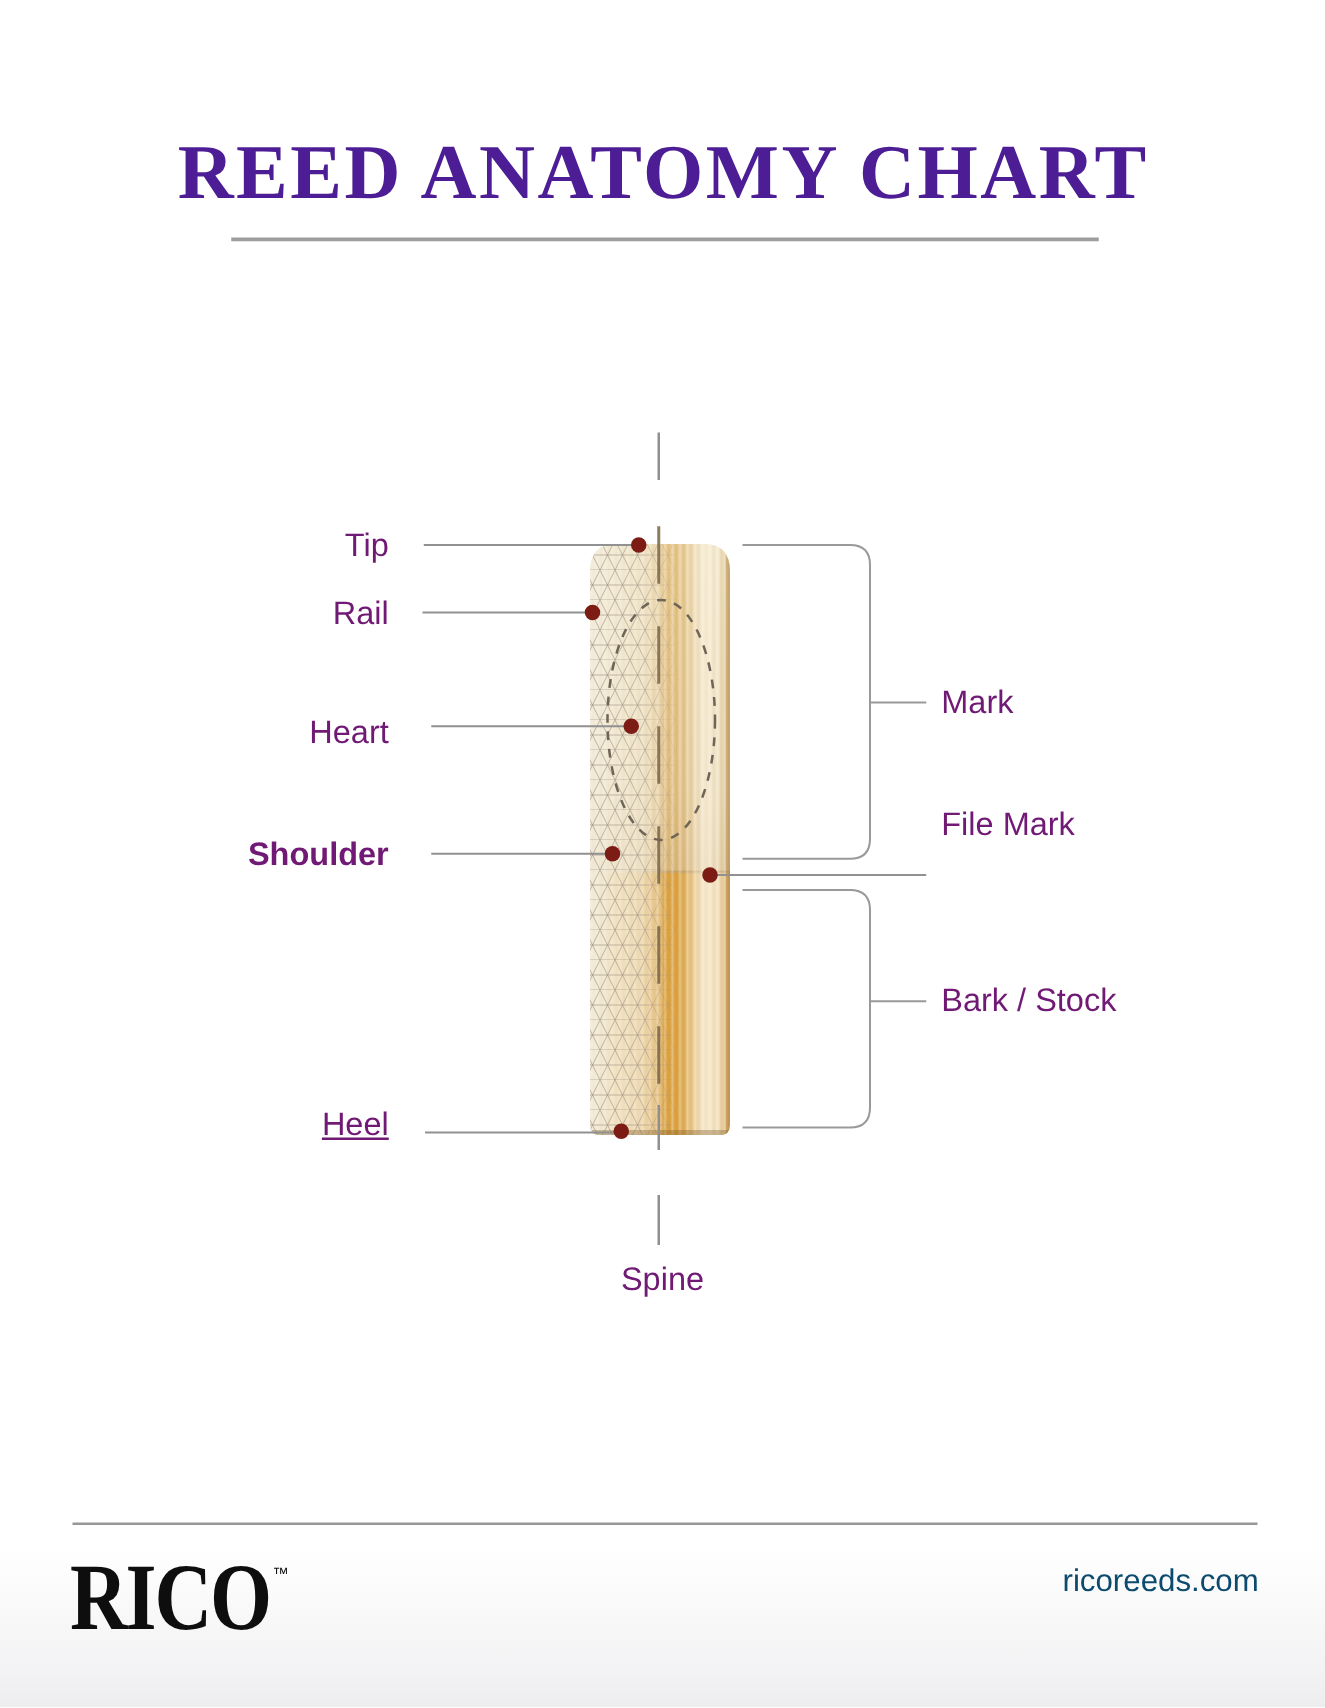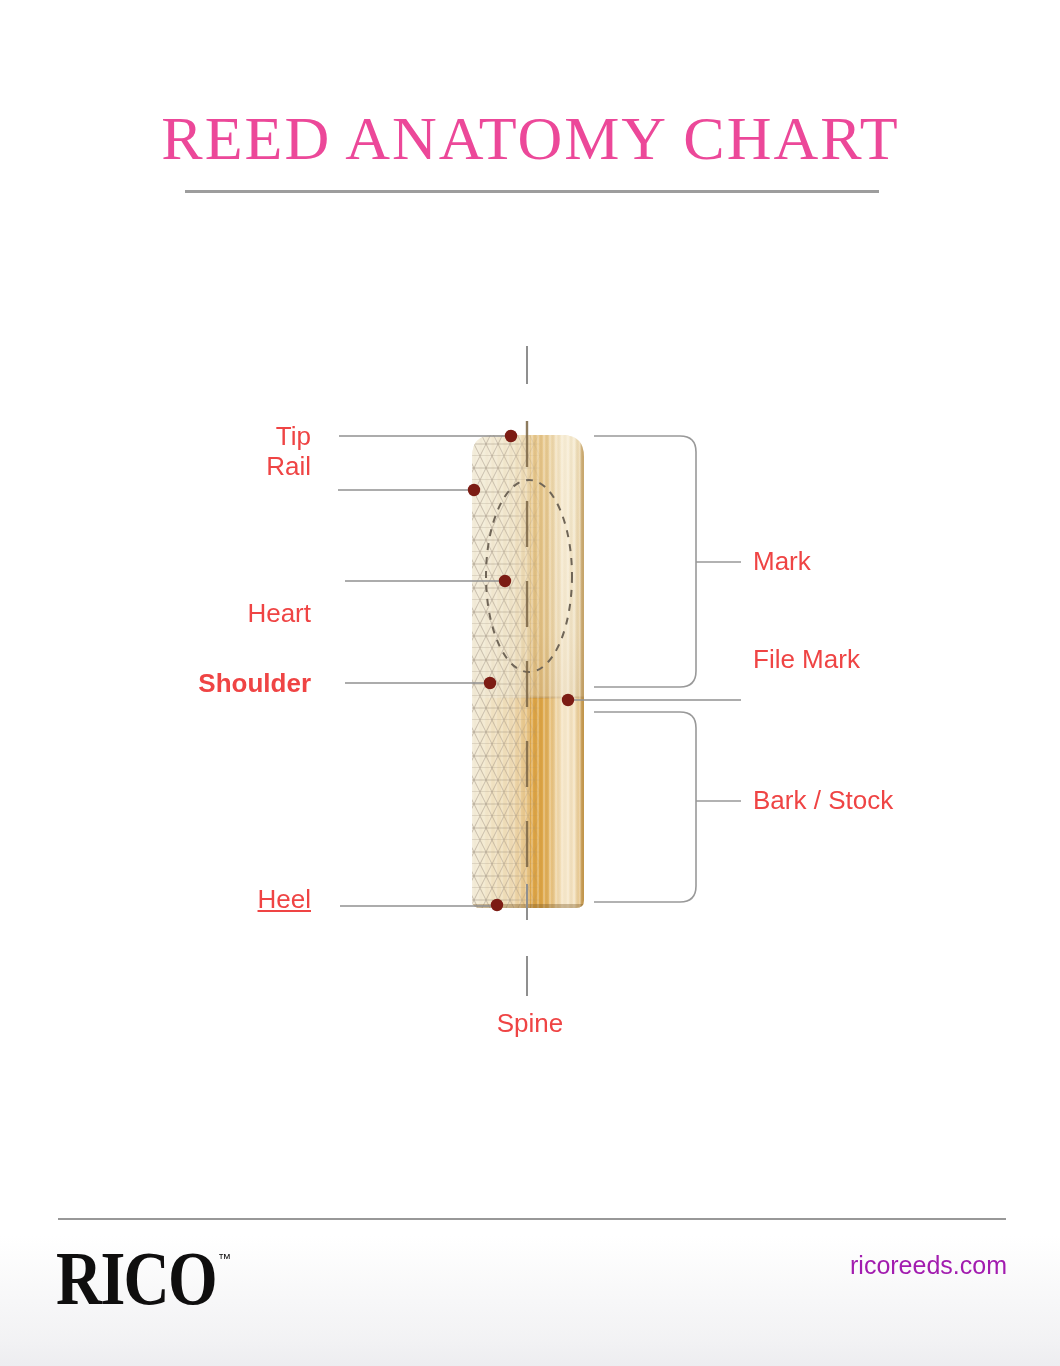--- a/index.html
+++ b/index.html
@@ -9,43 +9,43 @@
     height:1366px;
     background:#ffffff;
     overflow:hidden;
     font-family:"Liberation Sans", sans-serif;
   }
   .title{
     position:absolute;
     left:1px; right:0; top:104px;
     text-align:center;
     font-family:"Liberation Serif","DejaVu Serif",serif;
-    font-weight:400;
+    font-weight:700;
     font-size:62px;
     letter-spacing:2px;
-    color:#ec4899;
+    color:#4c1d95;
     margin:0;
     line-height:1.1;
   }
   .title-rule{
     position:absolute;
     left:185px; top:190px;
     width:694px; height:3px;
     background:#9d9d9d;
   }
   .diagram-svg{
     position:absolute;
     left:0; top:0;
     width:1060px; height:1366px;
   }
   .lbl{
     position:absolute;
     font-size:26px;
     line-height:30px;
-    color:#ef4444;
+    color:#701a75;
     white-space:nowrap;
   }
   .lbl-left{ right:749px; text-align:right; }
   .lbl-right{ left:753px; text-align:left; }
   .lbl-spine{ left:0; width:1060px; text-align:center; }
   .footer-fade{
     position:absolute;
     left:0; right:0; bottom:0;
     height:130px;
     background:linear-gradient(180deg, rgba(240,240,242,0) 0%, rgba(240,240,242,0.85) 80%, #ededf0 100%);
@@ -71,21 +71,21 @@
   .brand-tm{
     position:absolute;
     left:218px; top:1251px;
     font-size:13px;
     color:#0f0e0e;
   }
   .website{
     position:absolute;
     right:53px; top:1251px;
     font-size:25px;
-    color:#a21caf;
+    color:#0c4a6e;
   }
 </style>
 </head>
 <body>
 
 <div class="page">
 
   <h1 class="title">REED ANATOMY CHART</h1>
   <div class="title-rule"></div>
 
@@ -178,22 +178,22 @@
 
     <circle cx="511" cy="436" r="6.2" fill="#7c1c14"></circle>
     <circle cx="474" cy="490" r="6.2" fill="#7c1c14"></circle>
     <circle cx="505" cy="581" r="6.2" fill="#7c1c14"></circle>
     <circle cx="490" cy="683" r="6.2" fill="#7c1c14"></circle>
     <circle cx="568" cy="700" r="6.2" fill="#7c1c14"></circle>
     <circle cx="497" cy="905" r="6.2" fill="#7c1c14"></circle>
   </svg>
 
   <div class="lbl lbl-left" style="top:421px;">Tip</div>
-  <div class="lbl lbl-left" style="top:451px;">Rail</div>
-  <div class="lbl lbl-left" style="top:598px;">Heart</div>
+  <div class="lbl lbl-left" style="top:475px;">Rail</div>
+  <div class="lbl lbl-left" style="top:570px;">Heart</div>
   <div class="lbl lbl-left" style="top:668px;font-weight:bold;">Shoulder</div>
   <div class="lbl lbl-left" style="top:884px;text-decoration:underline;">Heel</div>
 
   <div class="lbl lbl-right" style="top:546px;">Mark</div>
   <div class="lbl lbl-right" style="top:644px;">File Mark</div>
   <div class="lbl lbl-right" style="top:785px;">Bark / Stock</div>
 
   <div class="lbl lbl-spine" style="top:1008px;">Spine</div>
 
   <div class="footer-fade"></div>

